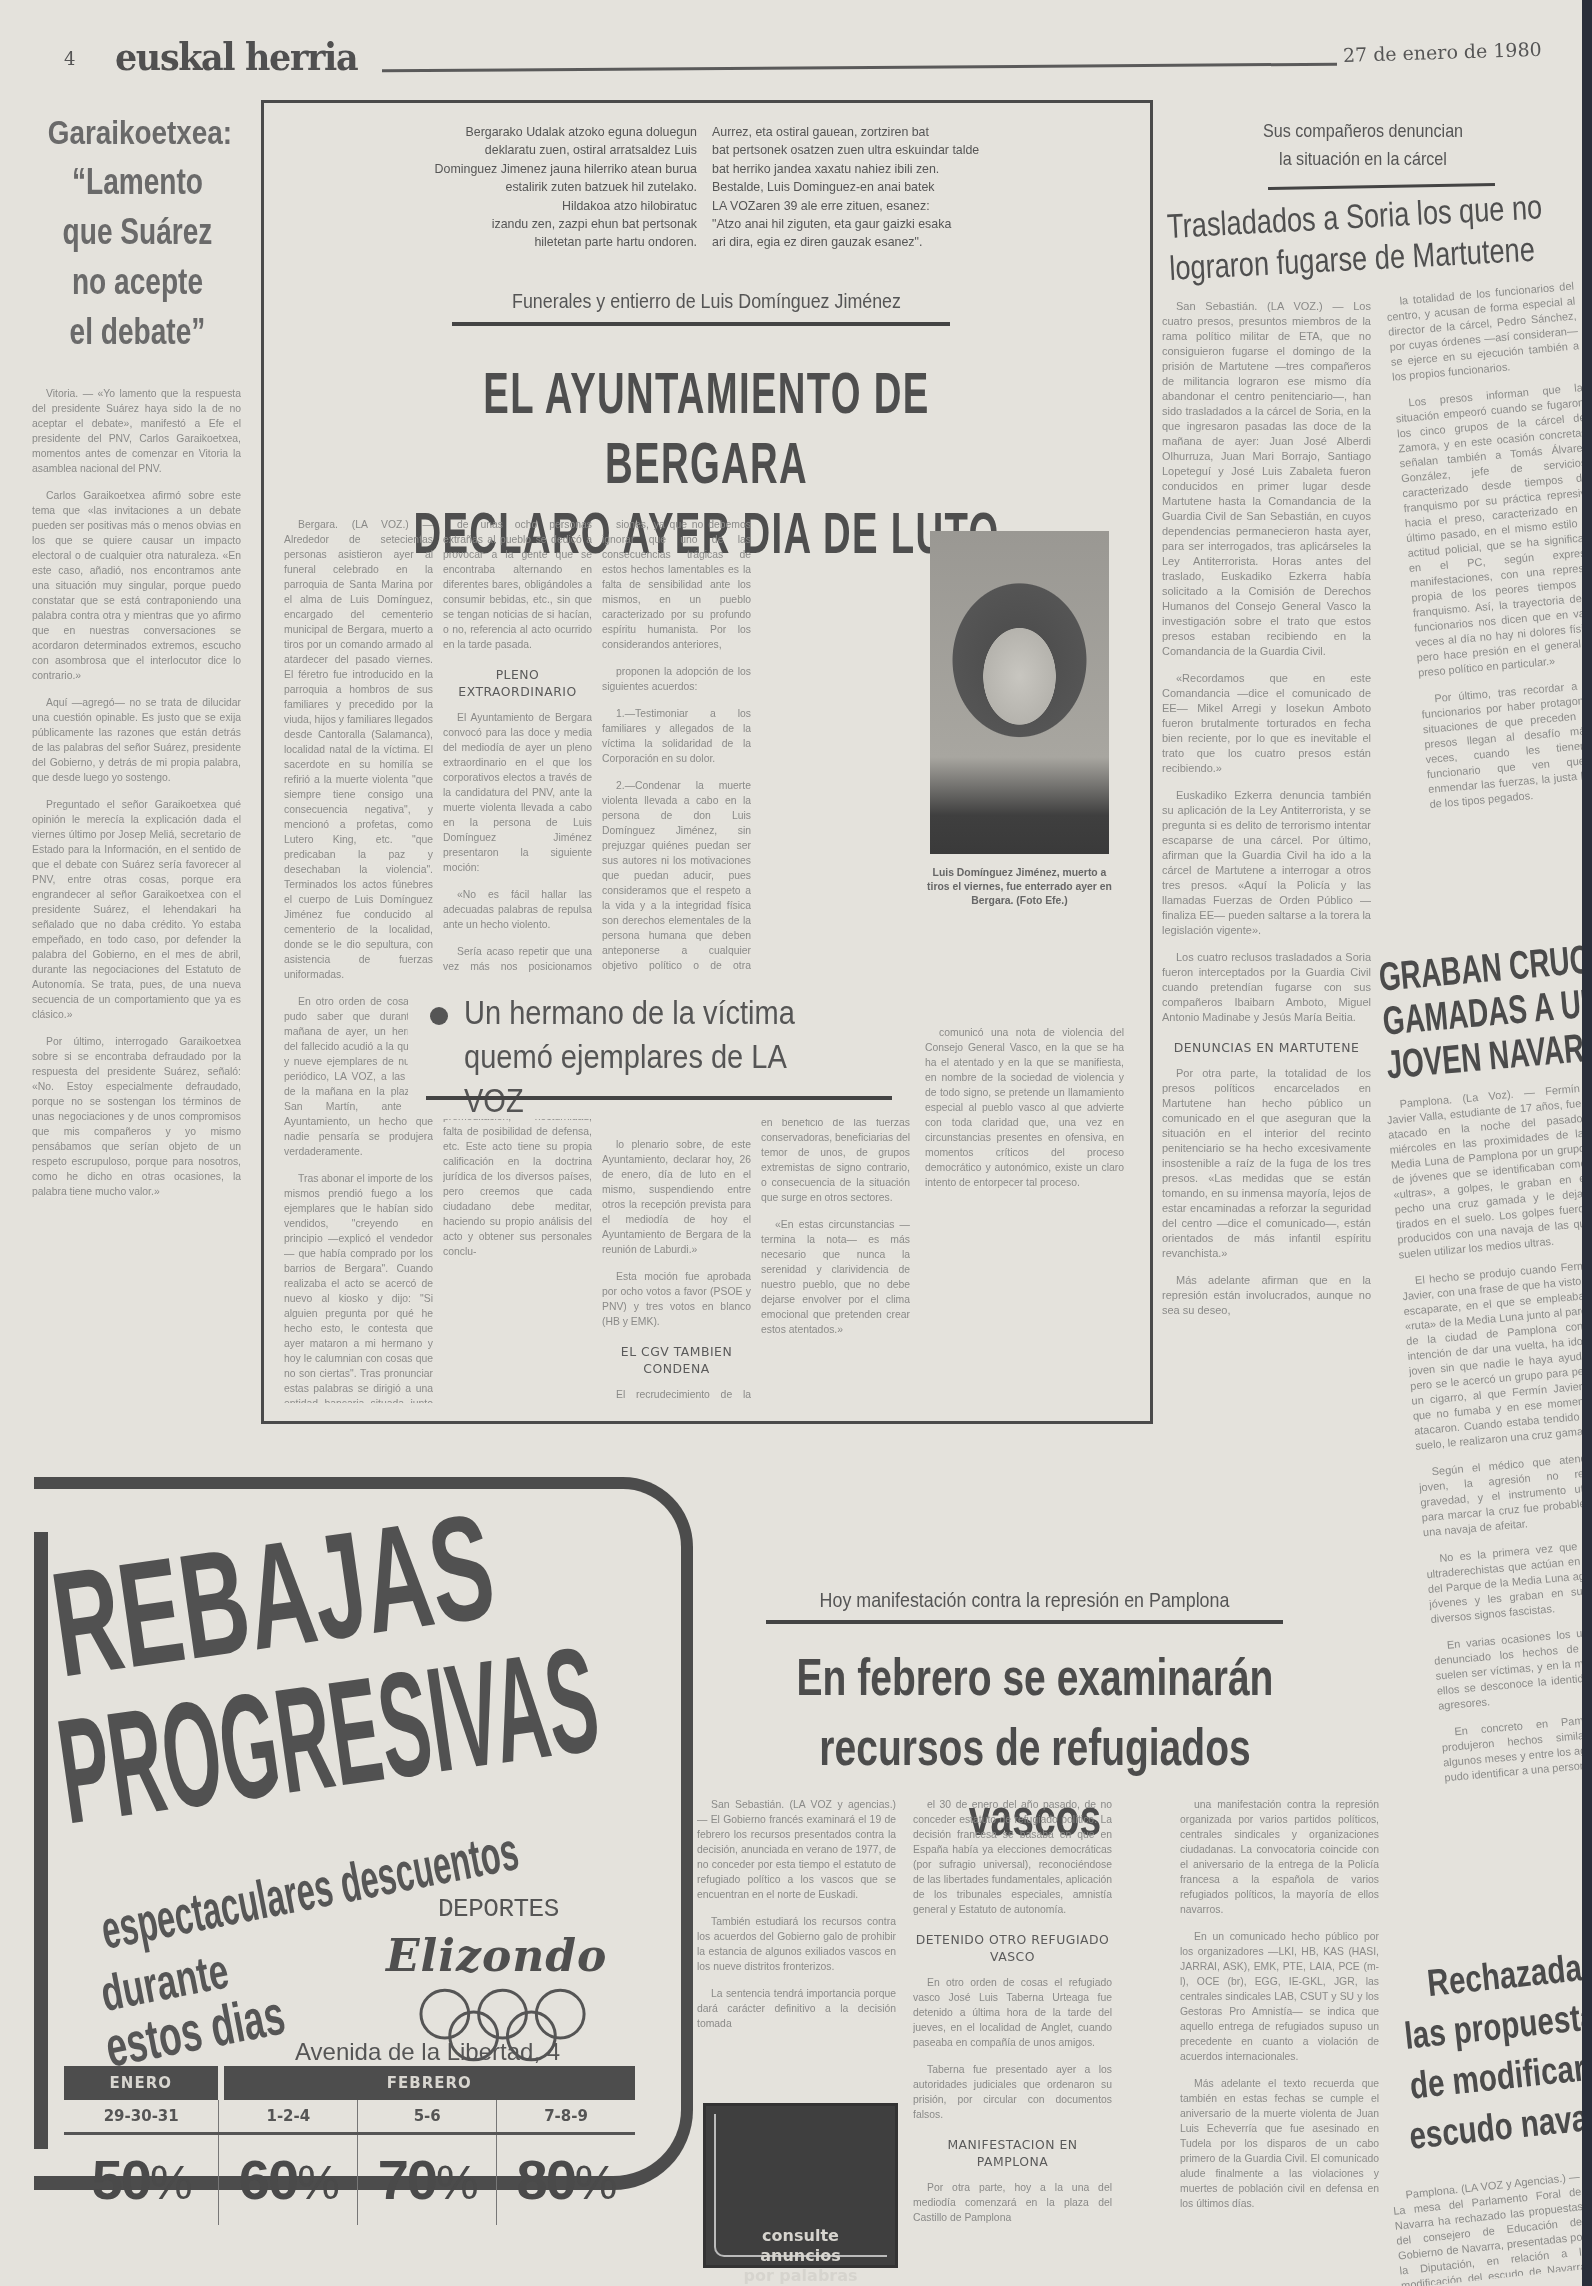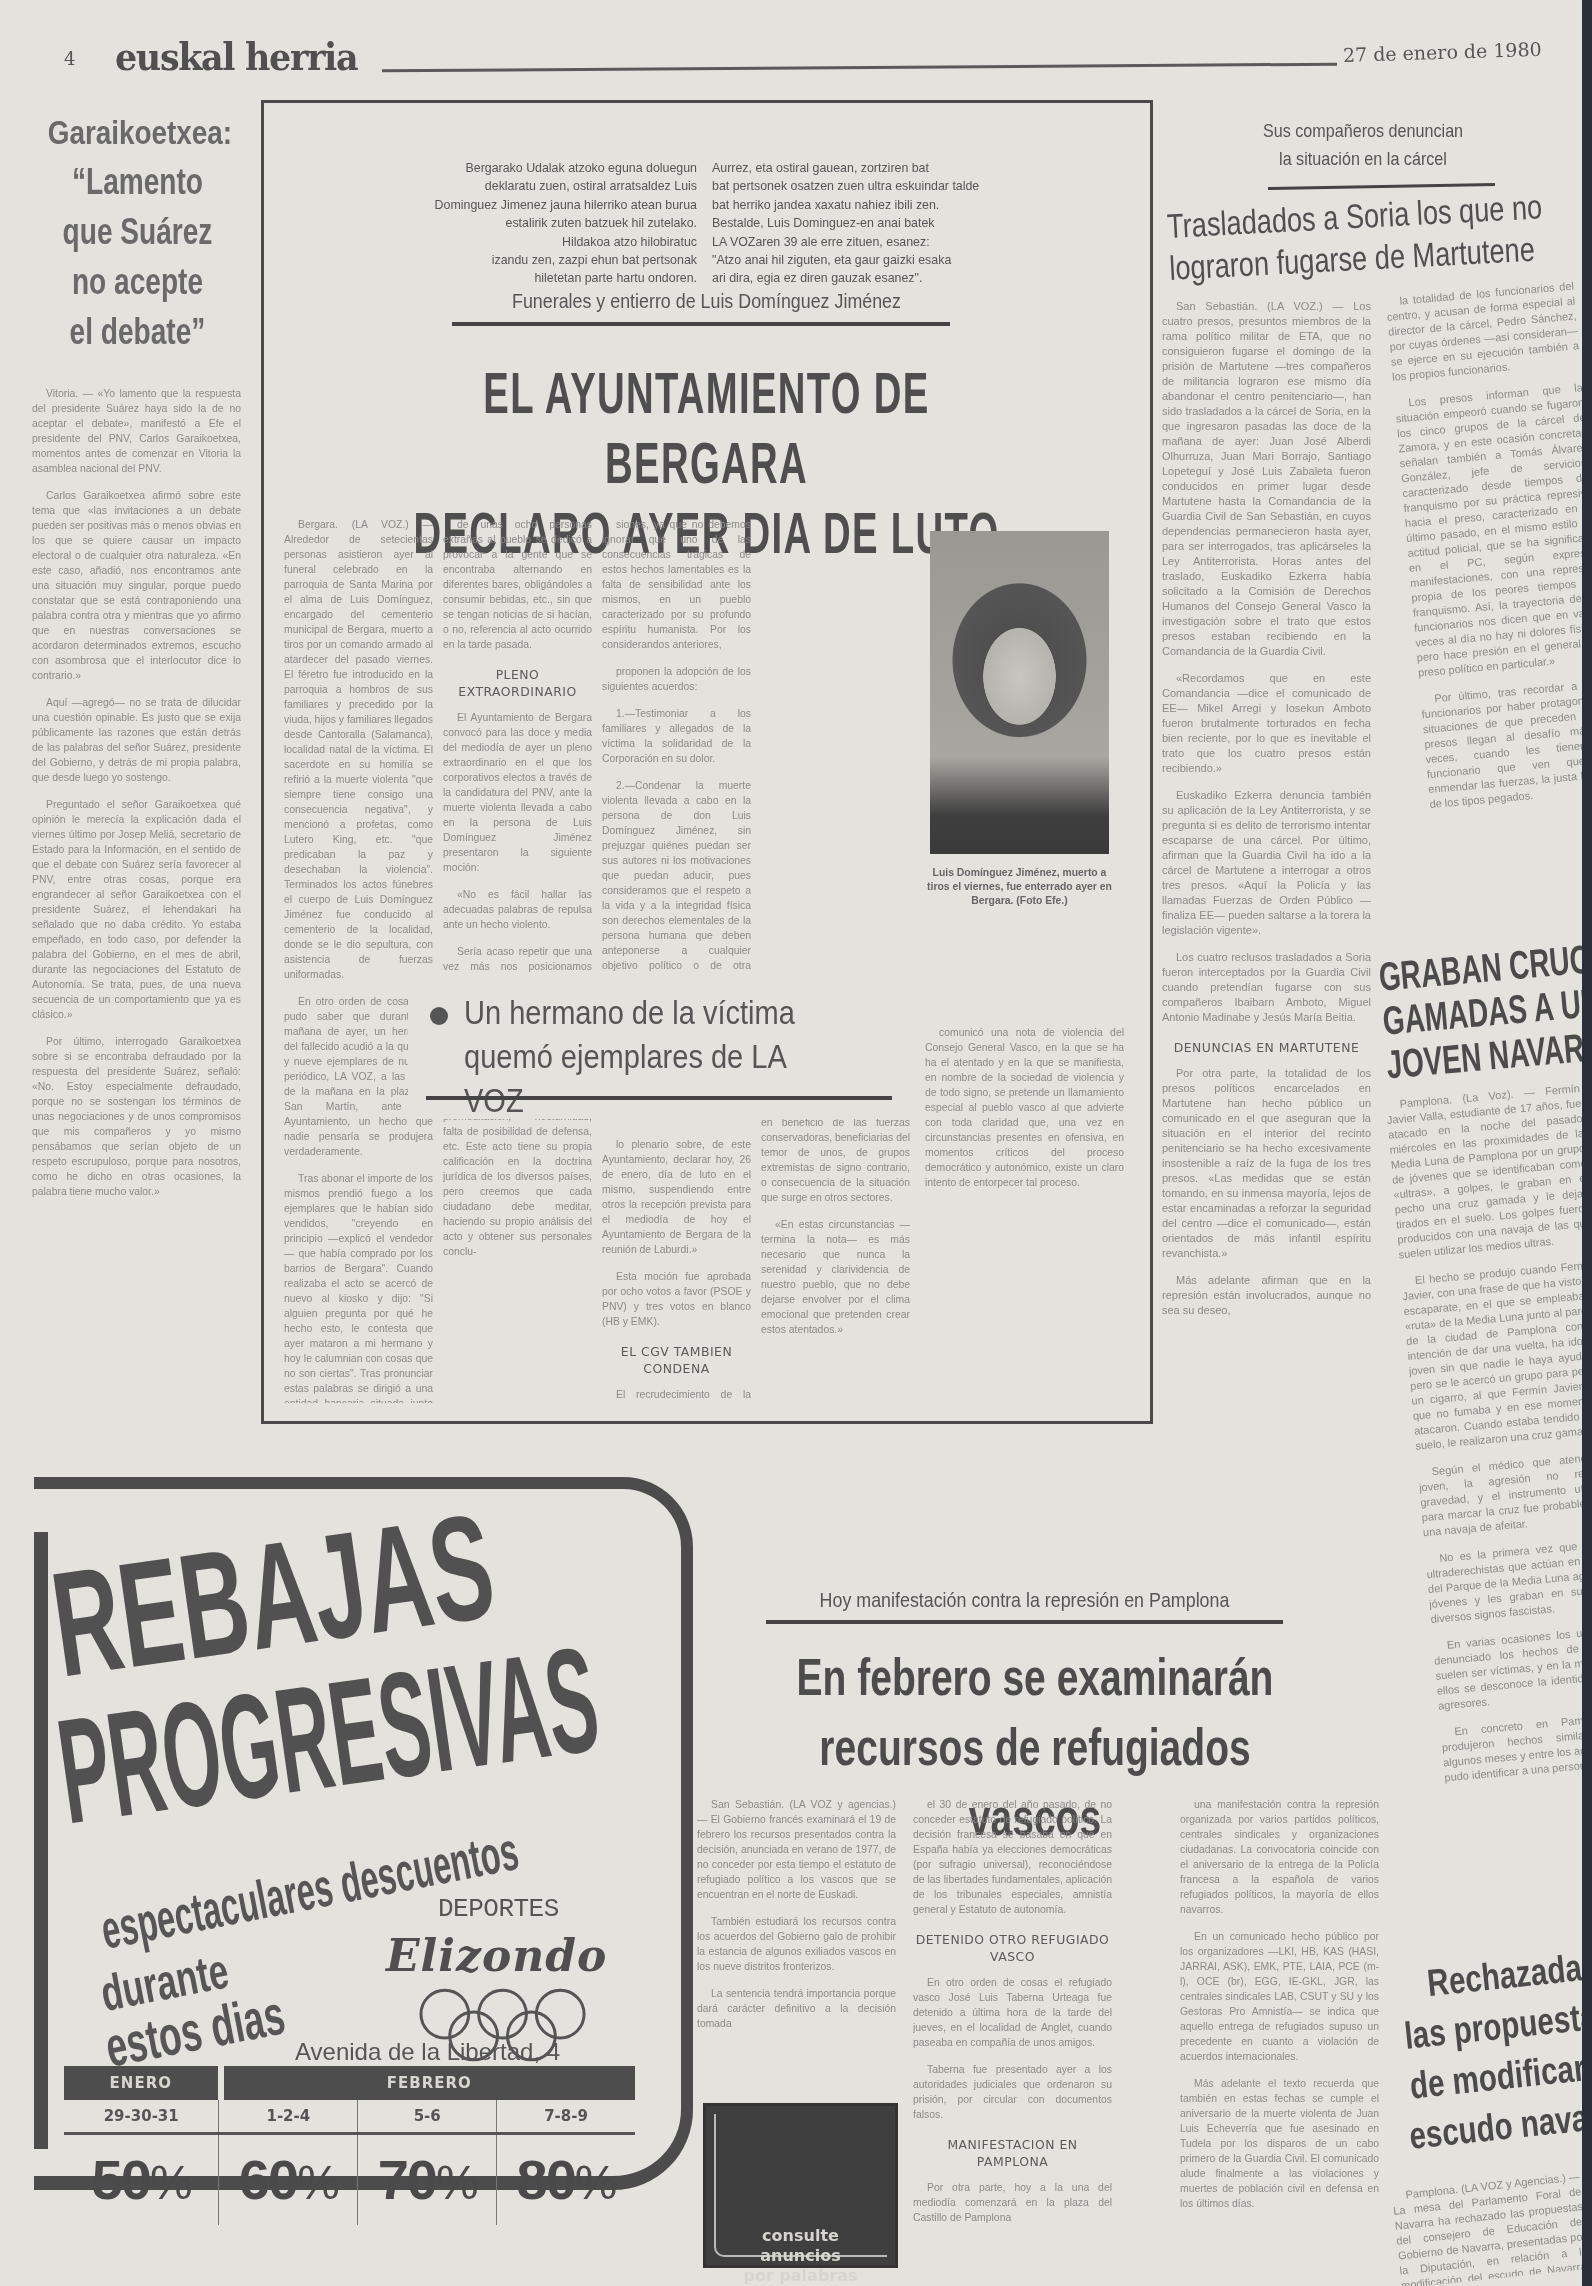--- a/index.html
+++ b/index.html
@@ -22,21 +22,21 @@
              transform:rotate(-1.8deg);transform-origin:left;}
 
   
   .left-head{left:28px;top:107px;width:219px;text-align:center;font-family:"Liberation Sans",sans-serif;
              font-weight:bold;color:#6a6a6a;line-height:50px;}
   .left-head .l1{font-size:34px;display:block;transform:scaleX(0.82);}
   .left-head .l2{font-size:36px;display:block;transform:scaleX(0.78);}
 
   
   .center-box{left:261px;top:100px;width:886px;height:1318px;border:3px solid #4a4a4a;border-top-width:3px;}
-  .euskara{font-family:"Liberation Sans",sans-serif;font-size:12.4px;line-height:18.4px;color:#565656;margin-top:36px;}
+  .euskara{font-family:"Liberation Sans",sans-serif;font-size:12.4px;line-height:18.4px;color:#565656;}
   .main-head{font-family:"Liberation Sans",sans-serif;font-weight:bold;font-size:58px;line-height:70px;
              letter-spacing:2px;color:#4e4e4e;text-align:center;transform:scaleX(0.66);transform-origin:center;}
   .photo{background:
       radial-gradient(ellipse 60px 80px at 50% 45%, #c8c6c0 0%, #b5b3ad 60%, transparent 61%),
       radial-gradient(ellipse 95px 109px at 50% 40%, #4a4a4a 0%, #555 70%, transparent 71%),
       linear-gradient(180deg,#9a9893 0%,#a8a6a0 70%,#3f3f3f 88%,#3a3a3a 100%);}
   .caption{font-family:"Liberation Sans",sans-serif;font-size:10.4px;line-height:14px;text-align:center;color:#666;font-weight:bold;}
 
   
   .right-kicker{font-family:"Liberation Sans",sans-serif;font-size:19px;line-height:28px;color:#555;text-align:center;

